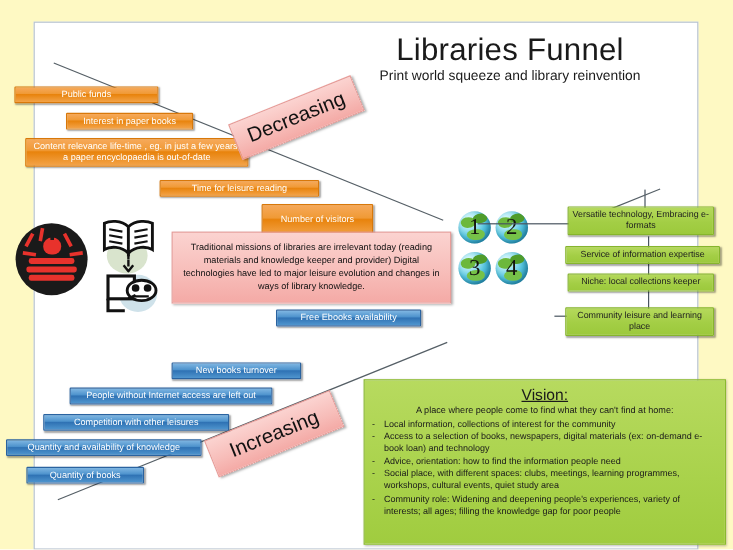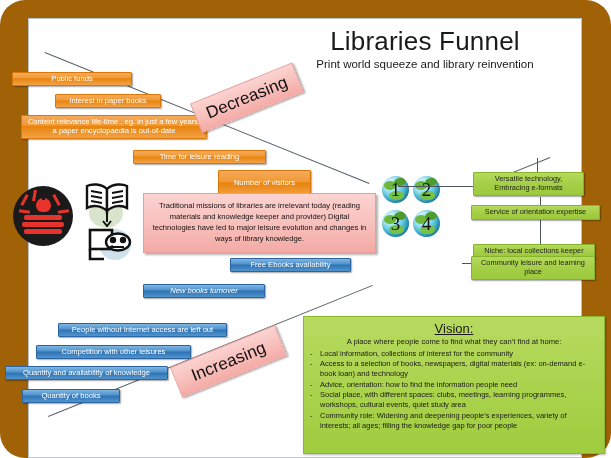--- a/index.html
+++ b/index.html
@@ -1,18 +1,18 @@
 <!DOCTYPE html>
 <html><head>
 <meta charset="utf-8">
 <style>
   html,body{margin:0;padding:0;background:#fff;}
   body{width:611px;height:458px;overflow:hidden;
        font-family:"Liberation Sans","DejaVu Sans",sans-serif;}
-  #slide{position:relative;width:611px;height:458px;background:#a16207;border-radius:25px;}
+  #slide{position:relative;width:611px;height:458px;background:#fef9c3;}
   #frame{position:absolute;left:28px;top:18px;width:554px;height:440px;
          border:1px solid #b8c4d0;box-sizing:border-box;background:#fff;}
 
   
   .title{position:absolute;left:275px;top:26px;width:300px;text-align:center;
          font-size:26px;color:#1a1a1a;letter-spacing:.2px;white-space:nowrap;}
   .subtitle{position:absolute;left:255px;top:58px;width:340px;text-align:center;
             font-size:11.5px;color:#1a1a1a;white-space:nowrap;}
 
   
@@ -172,32 +172,32 @@
       <div class="land l3"></div>
     <div class="num">4</div>
   </div>
 
   <div class="conn" style="left:398px;top:186px;width:78px;height:1px;"></div>
   <div class="conn" style="left:537px;top:158px;width:1px;height:18px;"></div>
   <div class="diag" style="left:498px;top:178px;width:56px;transform:rotate(-22deg);"></div>
   <div class="conn" style="left:540px;top:197px;width:1px;height:66px;"></div>
   <div class="conn" style="left:462px;top:263px;width:78px;height:1px;"></div>
 
-  <div class="box green" style="left:473px;top:172px;width:111px;height:24px;">Versatile technology, Embracing e-formats</div>
-
-  <div class="box green" style="left:471px;top:205px;width:129px;height:15px;">Service of  orientation expertise</div>
-
-  <div class="box green" style="left:473px;top:244px;width:122px;height:15px;">Niche: local collections keeper</div>
+  <div class="box green" style="left:473px;top:172px;width:122px;height:24px;">Versatile technology, Embracing e-formats</div>
+
+  <div class="box green" style="left:471px;top:205px;width:129px;height:15px;">Service of  information expertise</div>
+
+  <div class="box green" style="left:473px;top:228px;width:122px;height:15px;">Niche: local collections keeper</div>
 
   <div class="box green" style="left:471px;top:256px;width:124px;height:24px;">Community leisure and learning place</div>
 
   <div class="box blue" style="left:230px;top:258px;width:121px;height:14px;">Free Ebooks availability</div>
 
 
-  <div class="box blue" style="left:143px;top:284px;width:122px;height:14px;font-style:italic;">New books turnover</div>
+  <div class="box blue" style="left:143px;top:302px;width:108px;height:14px;">New books turnover</div>
 
   <div class="box blue" style="left:58px;top:323px;width:169px;height:14px;">People without Internet access are left out</div>
 
   <div class="box blue" style="left:36px;top:345px;width:155px;height:14px;">Competition with other leisures</div>
 
   <div class="box blue" style="left:5px;top:366px;width:163px;height:14px;">Quantity and availability of knowledge</div>
 
   <div class="box blue" style="left:22px;top:389px;width:98px;height:14px;">Quantity of books</div>
 
   <div class="pinkbox tagword" style="left:172px;top:345px;width:113px;height:33px;transform:rotate(-22deg);">Increasing</div>

